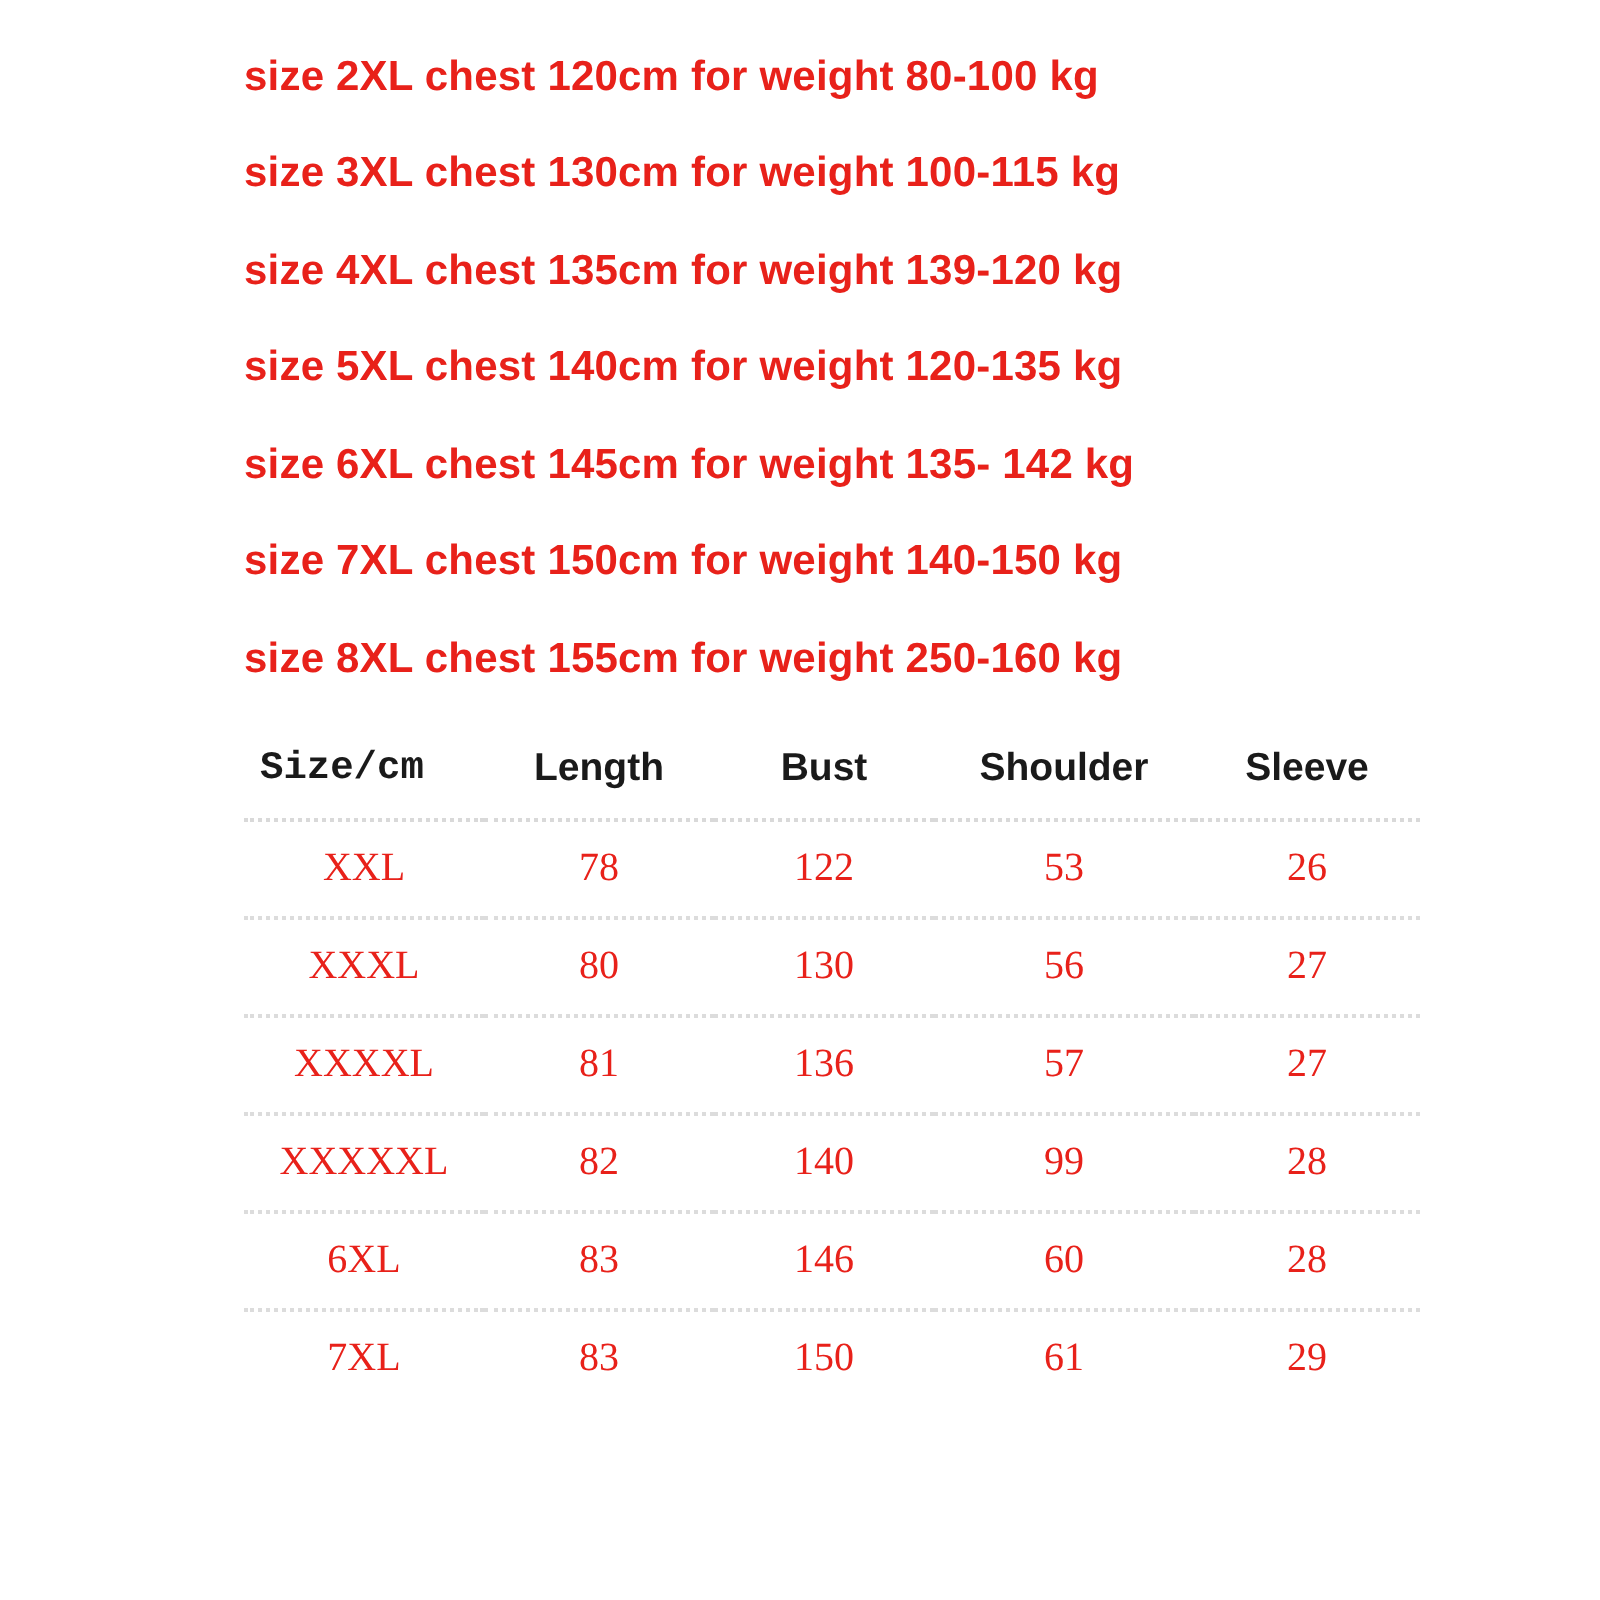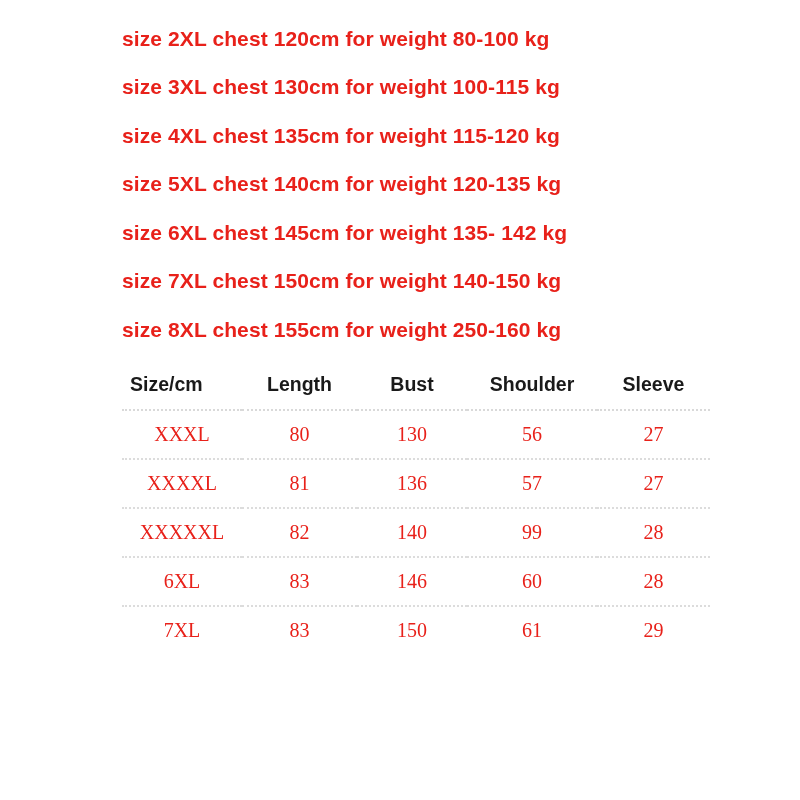--- a/index.html
+++ b/index.html
@@ -56,20 +56,21 @@
   table.size-table thead th {
     color: #1a1a1a;
     font-weight: 700;
     font-size: 19.5px;
     border-bottom: 2px dotted #d9d9d9;
     height: 49px;
   }
   table.size-table thead th.col-size {
     text-align: left;
     padding-left: 8px;
+    font-family: Liberation Mono, monospace;
   }
   table.size-table tbody td {
     color: #e8211a;
     font-family: "Liberation Serif", serif;
     font-size: 20px;
     border-bottom: 2px dotted #dcdcdc;
   }
   table.size-table tbody tr:last-child td {
     border-bottom: none;
   }
@@ -84,21 +85,21 @@
   col.c5 { width: 113px; }
 </style>
 </head>
 <body>
 
 <div class="page">
 
   <div class="size-lines">
     <div class="size-line">size 2XL chest 120cm for weight 80-100 kg</div>
     <div class="size-line">size 3XL chest 130cm for weight 100-115 kg</div>
-    <div class="size-line">size 4XL chest 135cm for weight 115-120 kg</div>
+    <div class="size-line">size 4XL chest 135cm for weight 139-120 kg</div>
     <div class="size-line">size 5XL chest 140cm for weight 120-135 kg</div>
     <div class="size-line">size 6XL chest 145cm for weight 135- 142 kg</div>
     <div class="size-line">size 7XL chest 150cm for weight 140-150 kg</div>
     <div class="size-line">size 8XL chest 155cm for weight 250-160 kg</div>
   </div>
 
   <div class="table-wrap">
     <table class="size-table">
       <colgroup>
         <col class="c1">
@@ -110,20 +111,27 @@
       <thead>
         <tr>
           <th class="col-size">Size/cm</th>
           <th>Length</th>
           <th>Bust</th>
           <th>Shoulder</th>
           <th>Sleeve</th>
         </tr>
       </thead>
       <tbody>
+        <tr>
+          <td class="col-size">XXL</td>
+          <td>78</td>
+          <td>122</td>
+          <td>53</td>
+          <td>26</td>
+        </tr>
         <tr>
           <td class="col-size">XXXL</td>
           <td>80</td>
           <td>130</td>
           <td>56</td>
           <td>27</td>
         </tr>
         <tr>
           <td class="col-size">XXXXL</td>
           <td>81</td>

